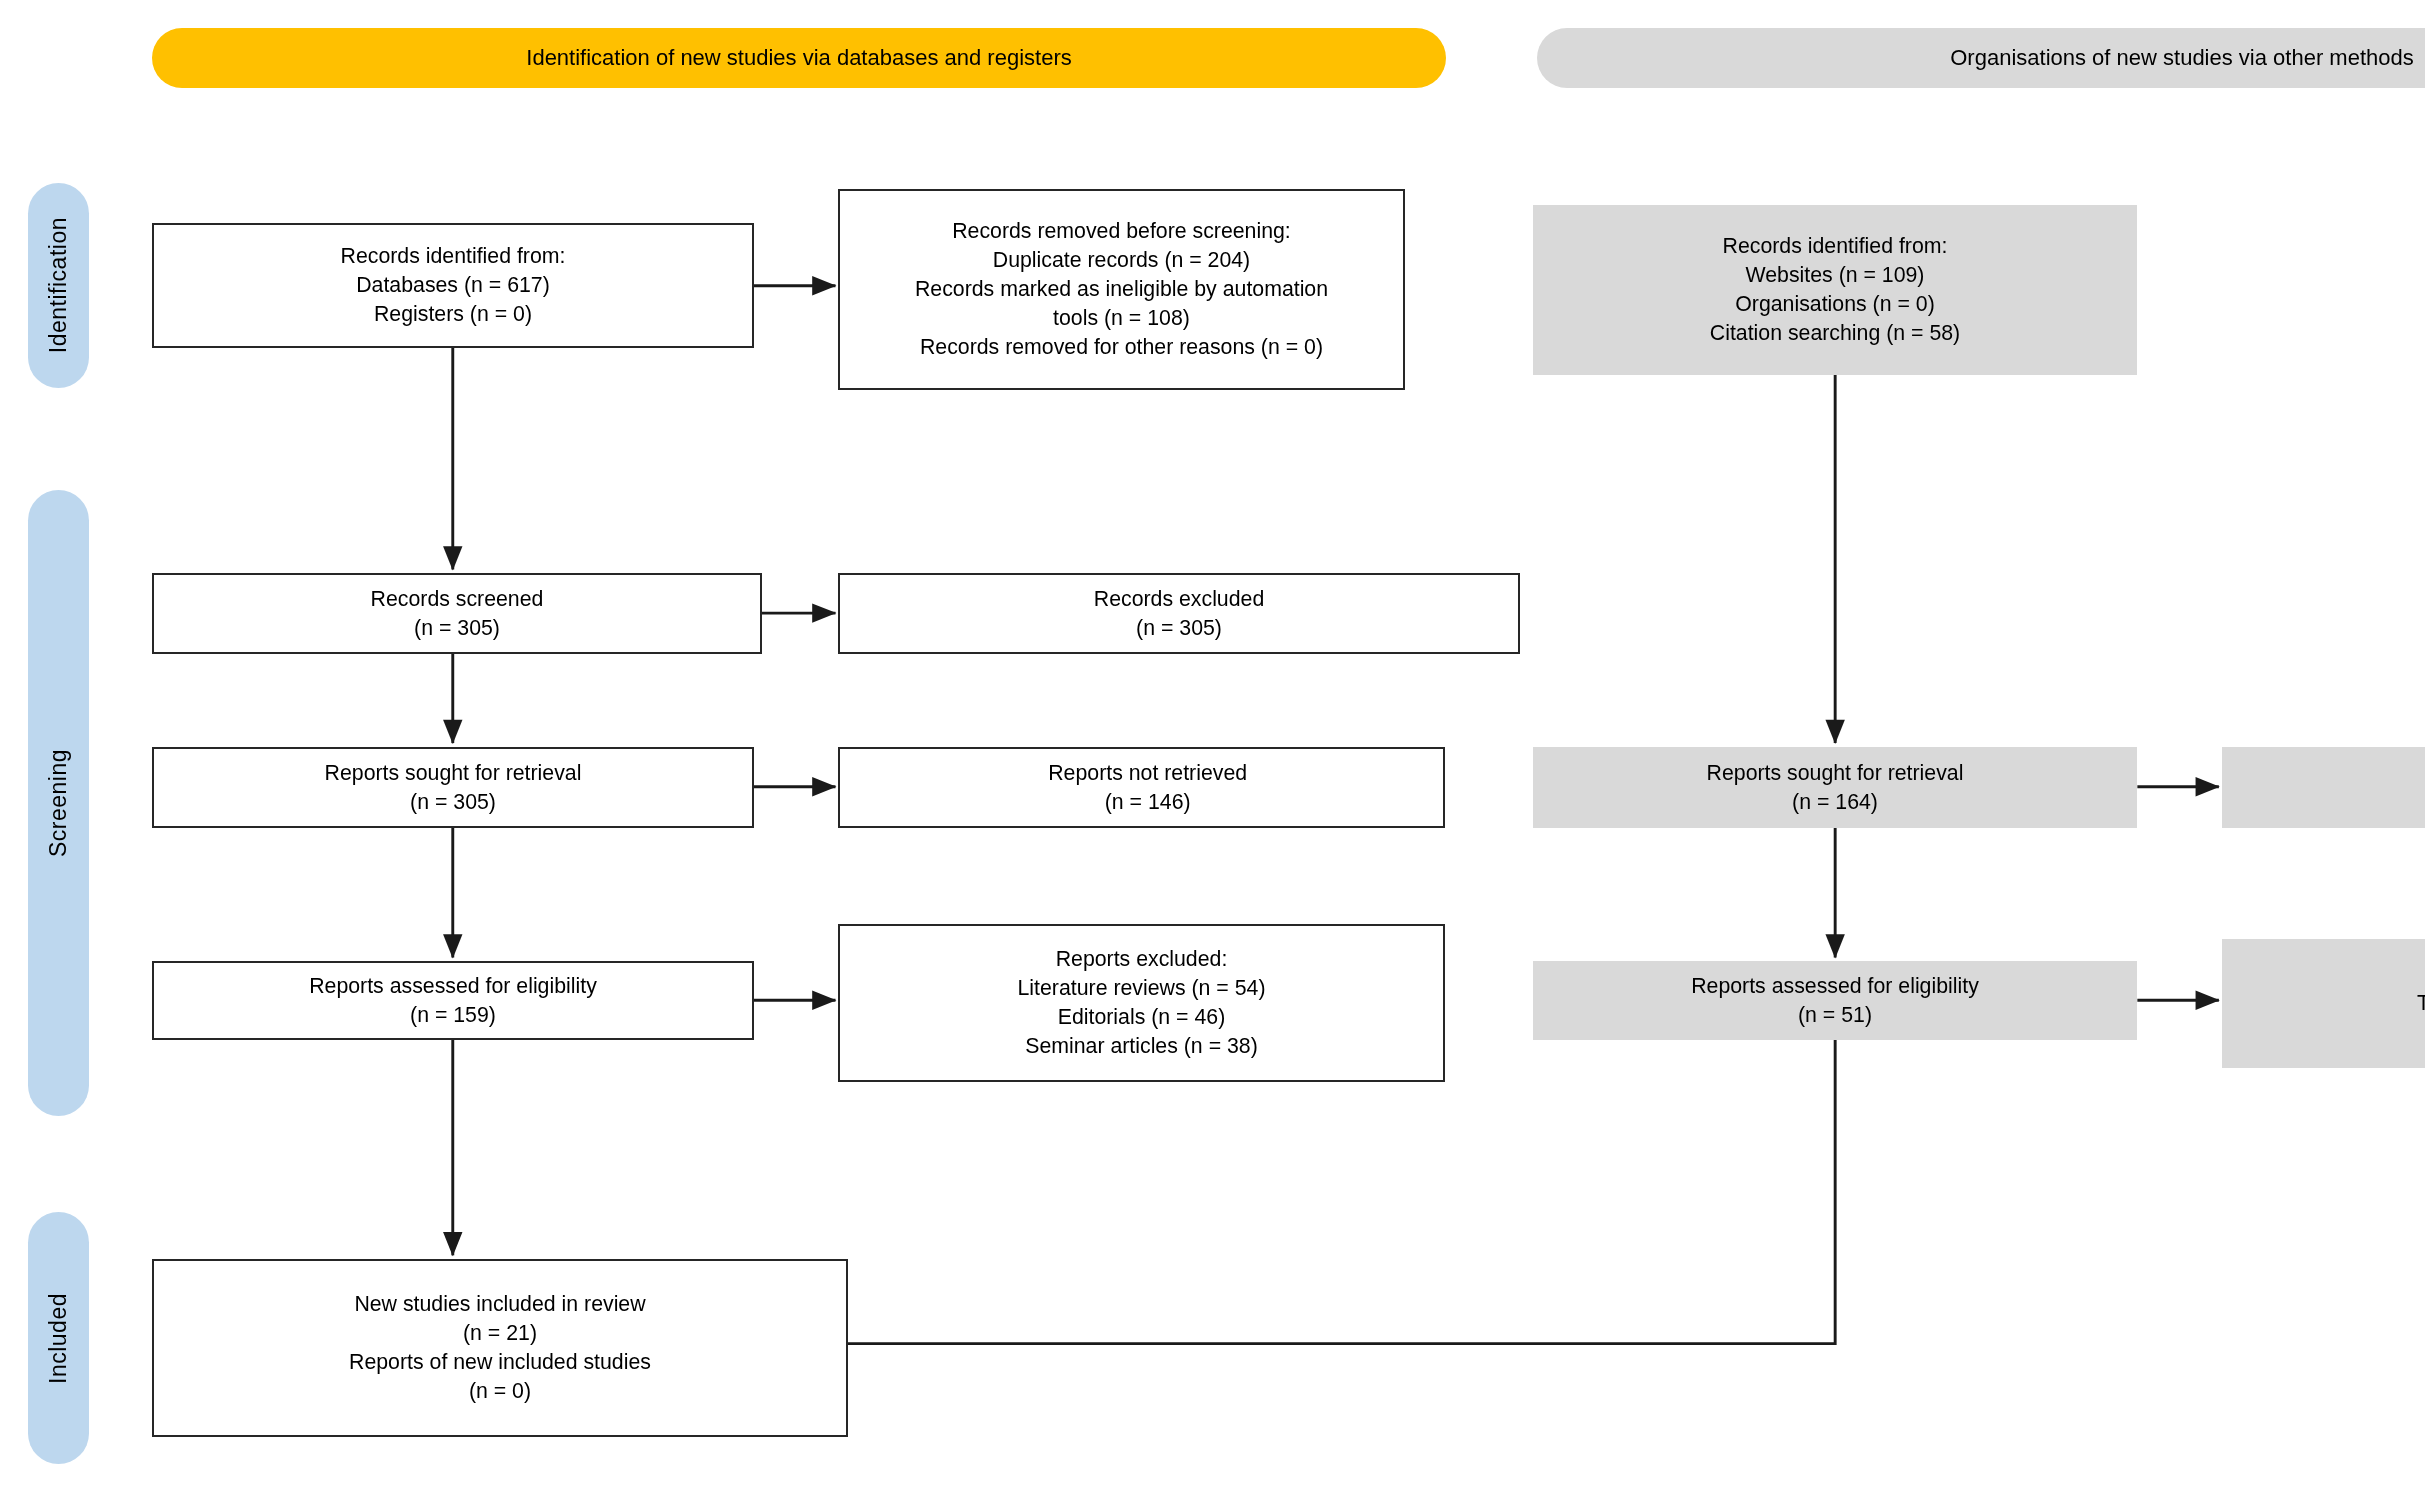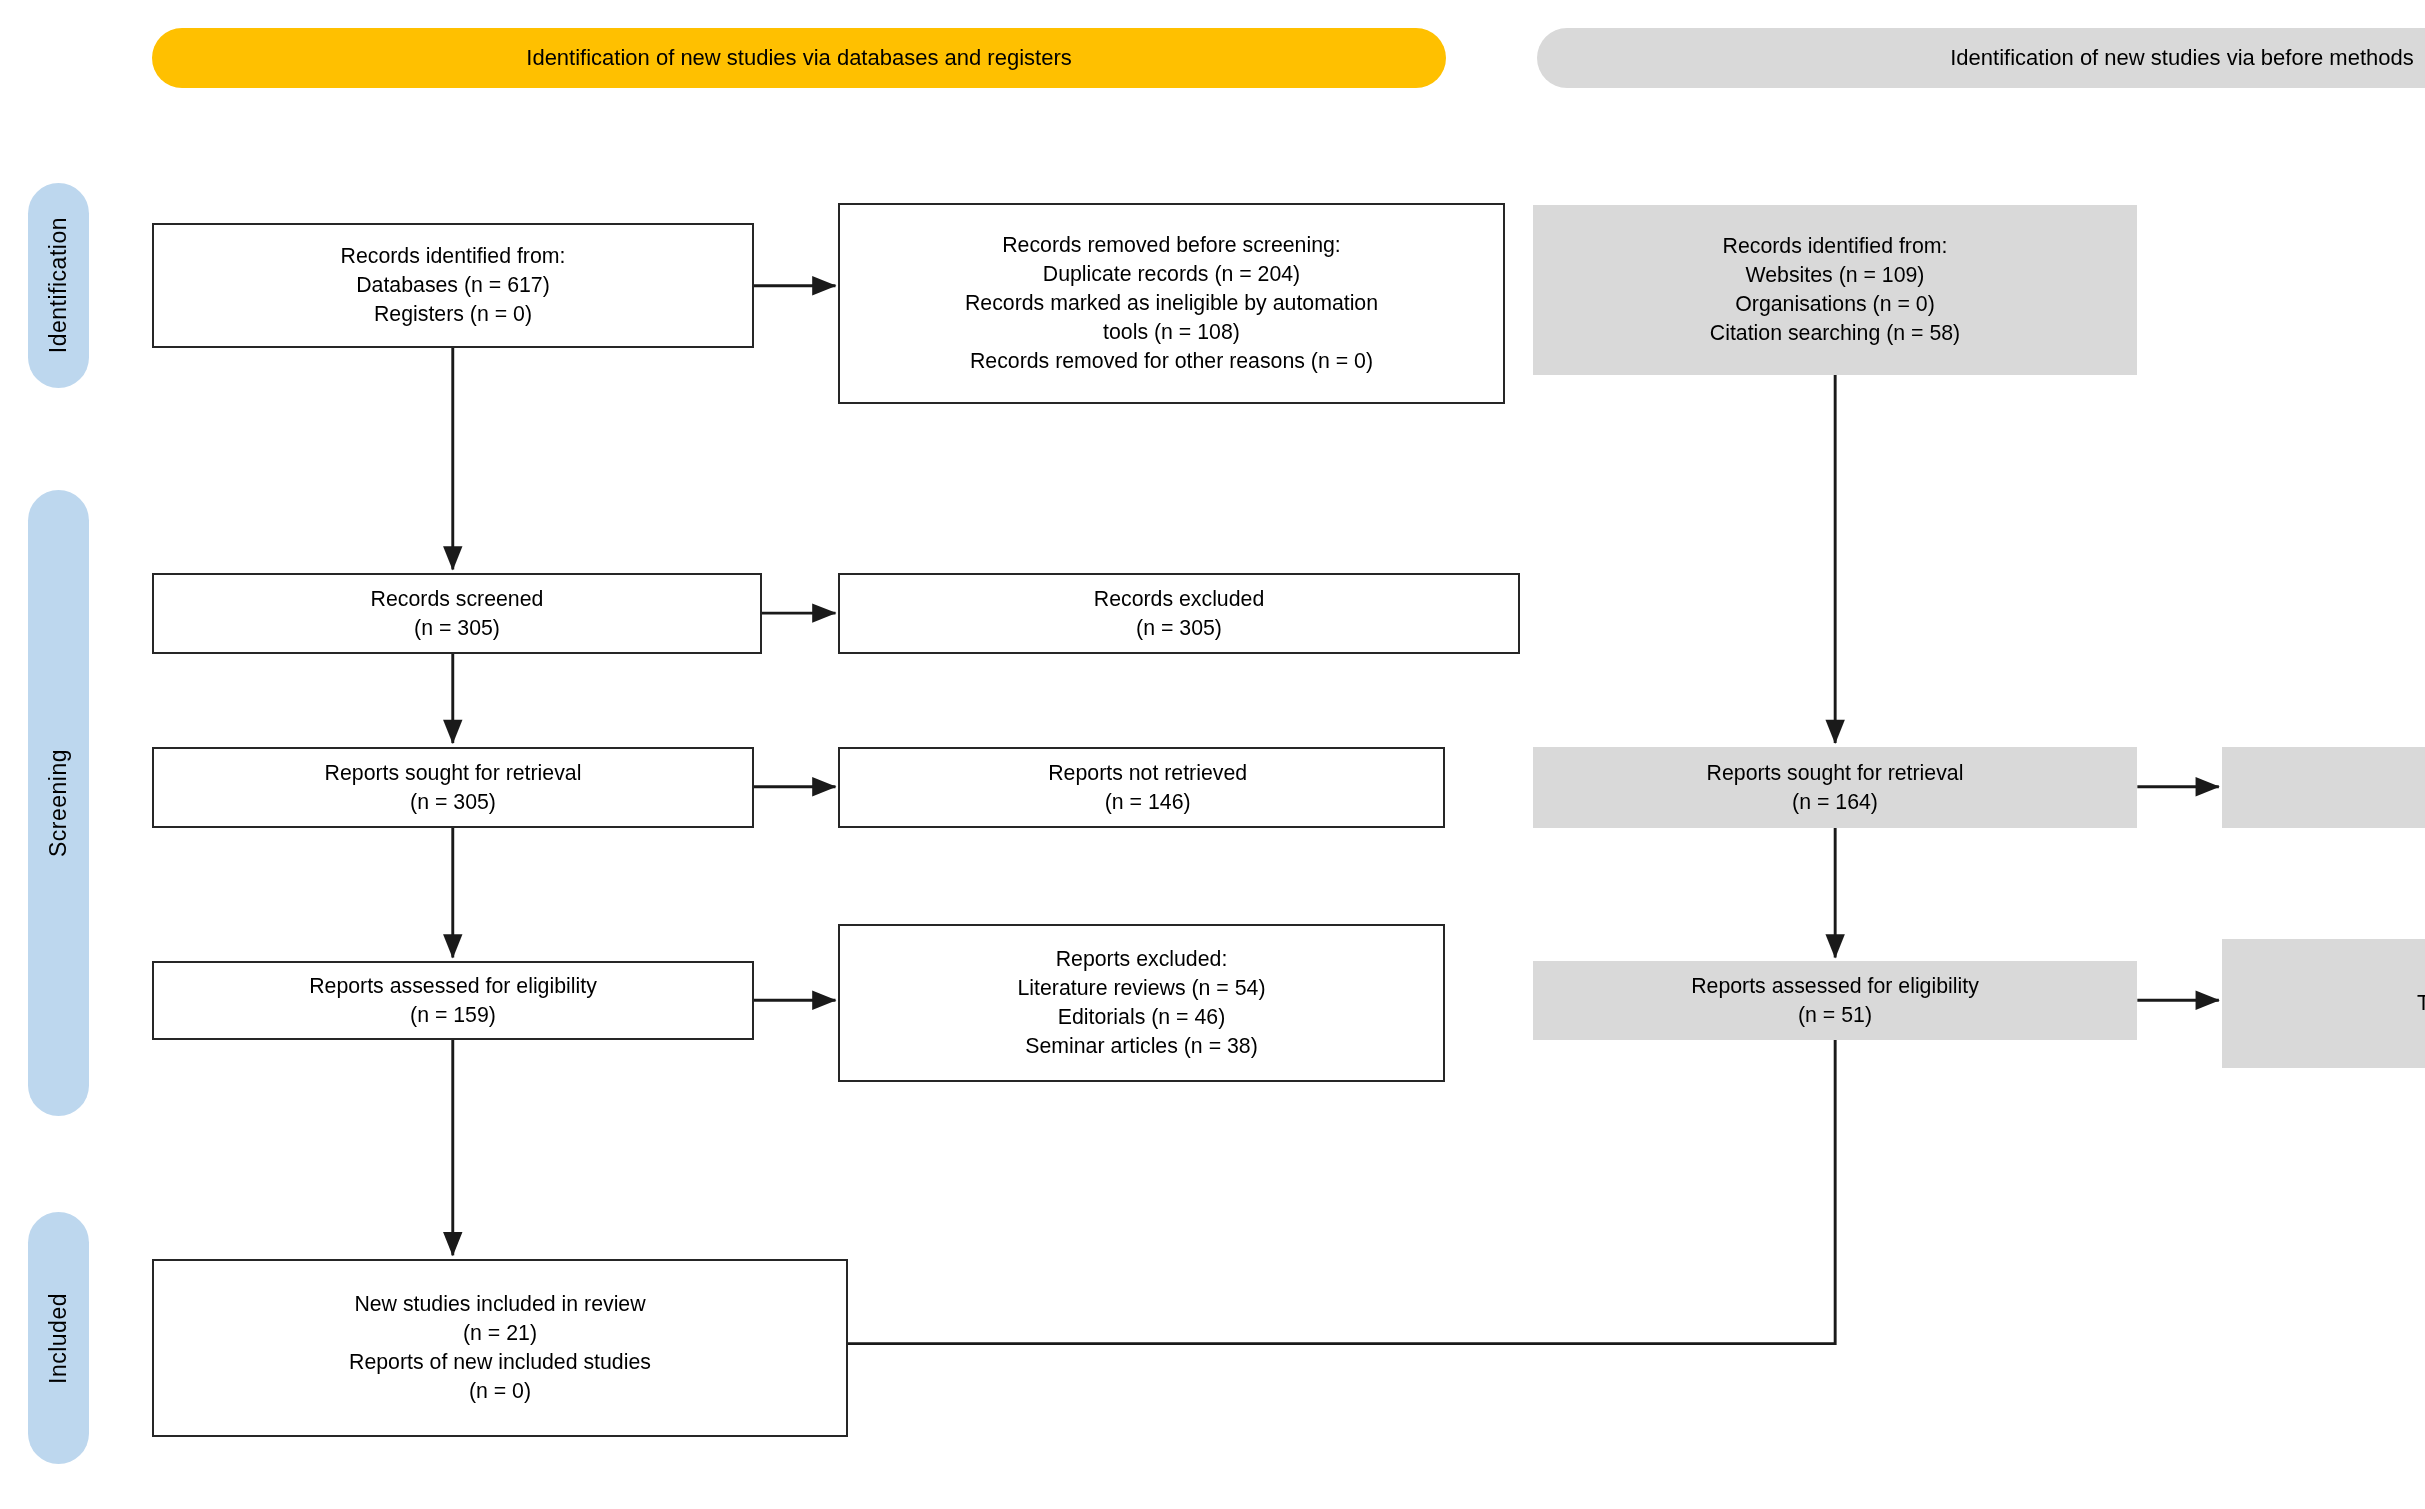--- a/index.html
+++ b/index.html
@@ -81,21 +81,21 @@
 </style>
 </head>
 <body>
 
 <div id="canvas">
 
   <div class="pill-header yellow" style="left:152px; top:28px; width:1294px; height:60px;text-align:right;">
     <span>Identification of new studies via databases and registers</span>
   </div>
   <div class="pill-header gray" style="left:1537px; top:28px; width:1290px; height:60px;">
-    <span>Identification of new studies via before methods</span>
+    <span>Organisations of new studies via other methods</span>
   </div>
 
   <div class="stage-bar" style="top:183px; height:205px;">
     <span class="vtext">Identification</span>
   </div>
   <div class="stage-bar" style="top:490px; height:626px;">
     <span class="vtext">Screening</span>
   </div>
   <div class="stage-bar" style="top:1212px; height:252px;">
     <span class="vtext">Included</span>
@@ -120,21 +120,21 @@
     <line x1="3783" y1="1705" x2="3783" y2="1974" marker-end="url(#arrow)"></line>
     <line x1="4406" y1="2062" x2="4574" y2="2062" marker-end="url(#arrow)"></line>
     <polyline points="3783,2143 3783,2770 1562,2770" marker-end="url(#arrow)"></polyline>
   </svg>
 
   <div class="box white" style="left:152px; top:223px; width:602px; height:125px;">
     <span class="txt">Records identified from:
 Databases (n = 617)
 Registers (n = 0)</span>
   </div>
-  <div class="box white" style="left:838px; top:189px; width:667px; height:201px;margin-top:14px;">
+  <div class="box white" style="left:838px; top:189px; width:567px; height:201px;">
     <span class="txt">Records removed before screening:
 Duplicate records (n = 204)
 Records marked as ineligible by automation
 tools (n = 108)
 Records removed for other reasons (n = 0)</span>
   </div>
   <div class="box white" style="left:152px; top:573px; width:610px; height:81px;">
     <span class="txt">Records screened
 (n = 305)</span>
   </div>

